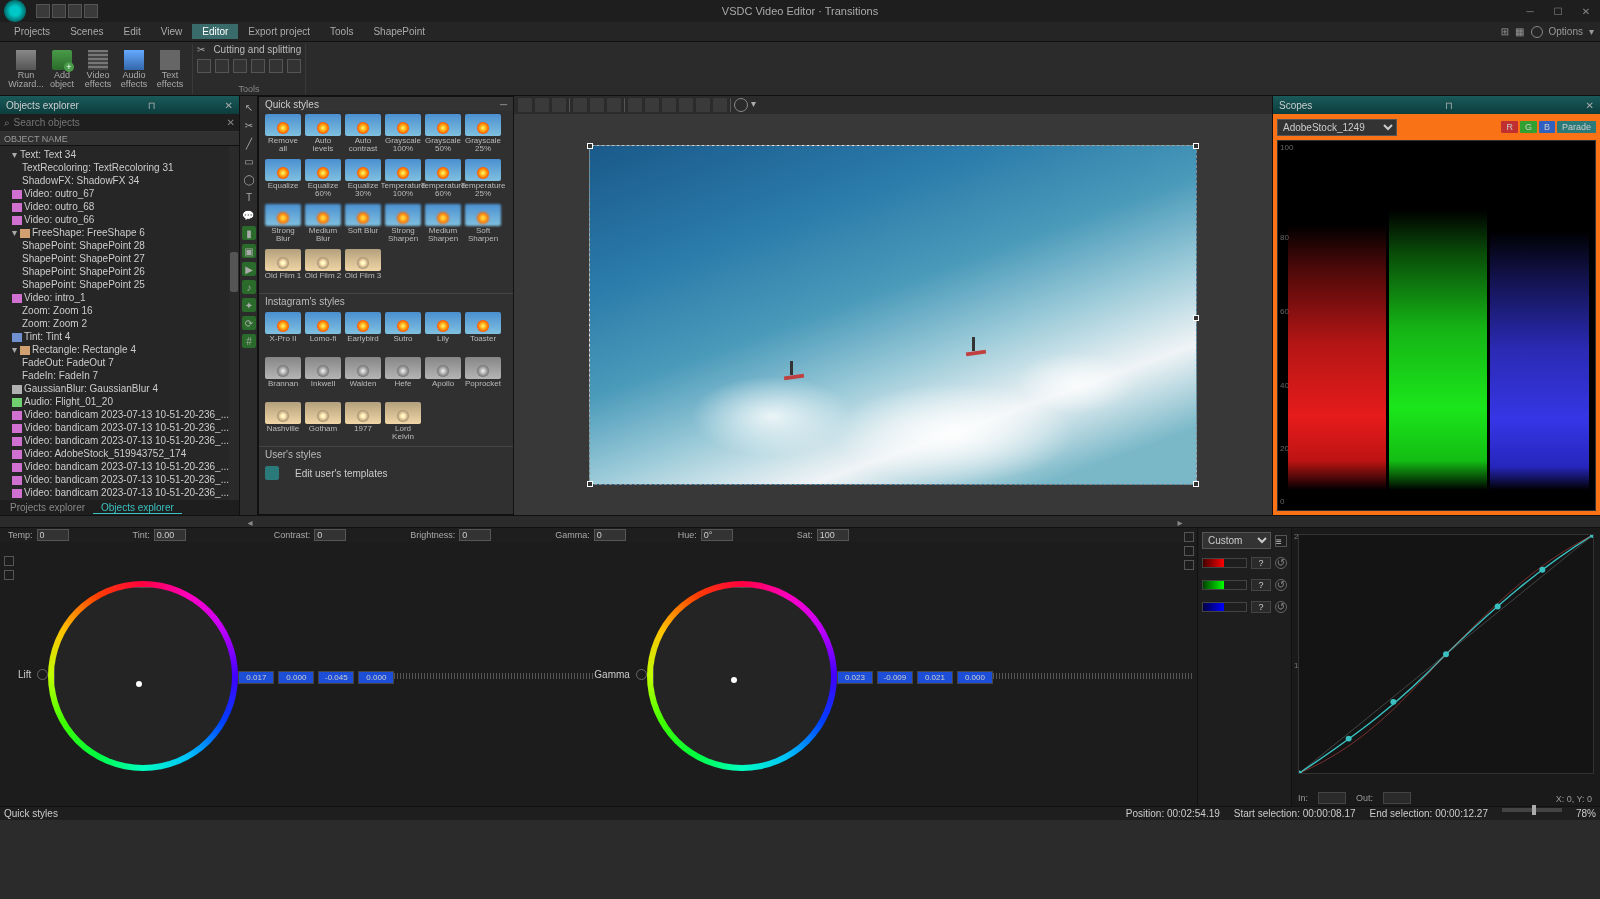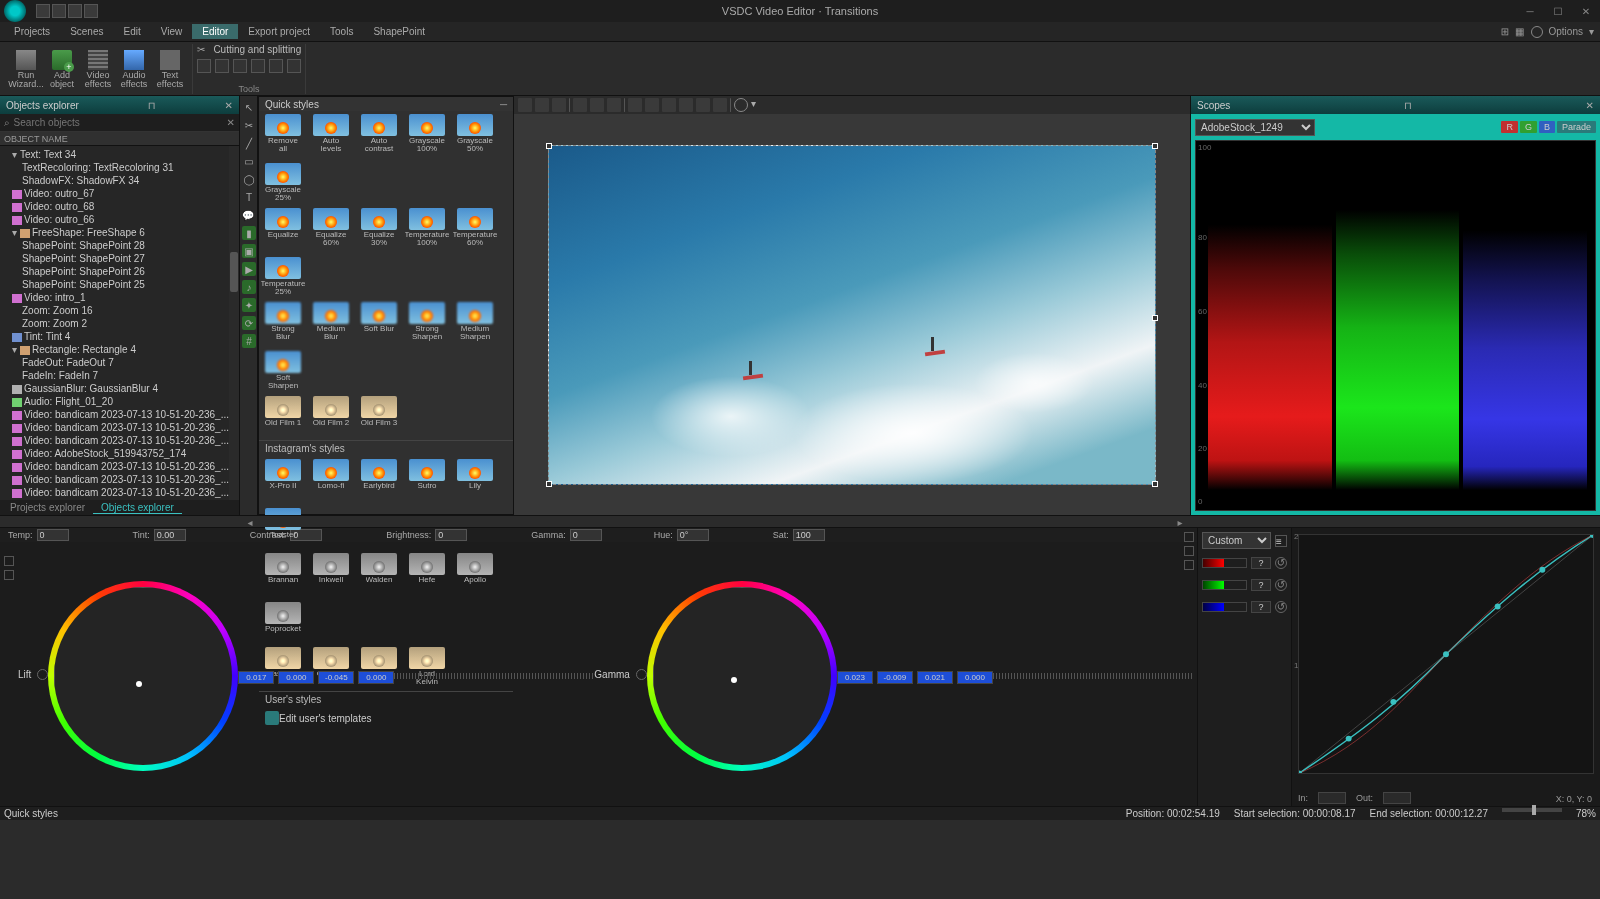--- a/index.html
+++ b/index.html
@@ -55,47 +55,47 @@
 .tabsrow{height:15px;background:#1e1e1e;display:flex;align-items:center;padding:0 2px;font-size:10px}
 .tabsrow .tab{padding:0 8px;cursor:pointer;color:#888}
 .tabsrow .tab.active{color:#3ac0c0;border-bottom:1px solid #3ac0c0}
 .center{flex:1;display:flex;background:#1c1c1c;position:relative}
 .vtoolbar{width:18px;background:#2b2b2b;display:flex;flex-direction:column;gap:4px;padding:4px 2px;border-right:1px solid #111}
 .vtoolbar span{width:14px;height:14px;cursor:pointer;display:flex;align-items:center;justify-content:center;color:#aaa}
 .vtoolbar .g{background:#2a6a2a;border-radius:2px}
 .quickpanel{width:256px;background:#303030;border:1px solid #111;position:relative}
 .qhead{height:14px;padding:2px 6px;font-size:10px;color:#bbb;background:#333;display:flex;align-items:center}
 .qhead .cls{margin-left:auto;color:#aaa}
-.qgrid{display:flex;flex-wrap:wrap;padding:2px 4px;gap:8px}
+.qgrid{display:flex;flex-wrap:wrap;padding:2px 4px;gap:0}
 .qitem{width:40px;display:flex;flex-direction:column;align-items:center;cursor:pointer;padding:1px}
 .qitem .thumb{width:36px;height:22px;background:linear-gradient(#4a90d0,#80c0e0);border-radius:2px;position:relative;overflow:hidden}
 .qitem .thumb::after{content:"";position:absolute;bottom:2px;left:50%;transform:translateX(-50%);width:12px;height:12px;background:radial-gradient(circle,#ff6,#f80,#f00);border-radius:50%}
 .qitem .thumb.gray{filter:grayscale(1)}
 .qitem .thumb.blur{filter:blur(1px)}
 .qitem .thumb.sepia{filter:sepia(1)}
 .qitem span{font-size:8px;color:#bbb;text-align:center;line-height:8px;margin-top:1px;height:16px;overflow:hidden}
 .qsec{font-size:10px;color:#bbb;padding:2px 6px;border-top:1px solid #444;margin-top:2px}
-.editusers{padding:4px 6px;display:flex;align-items:center;gap:0;cursor:pointer}
+.editusers{padding:4px 6px;display:flex;align-items:center;gap:16px;cursor:pointer}
 .editusers .ic{width:14px;height:14px;background:#2a7a7a;border-radius:2px}
 .preview{flex:1;display:flex;flex-direction:column;background:#383838}
 .ptoolbar{height:18px;background:#2b2b2b;display:flex;align-items:center;gap:3px;padding:0 4px}
 .ptoolbar span{width:14px;height:14px;cursor:pointer;background:#3a3a3a;border-radius:1px}
 .ptoolbar .sep{width:1px;background:#555;height:14px}
 .ptoolbar .gear{border-radius:50%;border:1px solid #888;background:none}
 .canvas{flex:1;display:flex;align-items:center;justify-content:center;padding:4px;position:relative}
 .canvas .img{width:608px;height:340px;background:linear-gradient(160deg,#1a5a8a 0%,#2a7aaa 25%,#4a9aba 45%,#9acad8 60%,#f0f4f6 75%,#7ab8c8 90%);border:1px dashed #888;position:relative}
 .canvas .img::before{content:"";position:absolute;inset:0;background:
  radial-gradient(ellipse 80px 40px at 30% 80%,rgba(255,255,255,0.8),transparent),
  radial-gradient(ellipse 120px 50px at 60% 85%,rgba(255,255,255,0.9),transparent),
  radial-gradient(ellipse 60px 30px at 80% 70%,rgba(255,255,255,0.7),transparent)}
 .canvas .surfer{position:absolute;width:18px;height:24px}
 .canvas .surfer::before{content:"";position:absolute;bottom:0;width:20px;height:4px;background:#c04040;transform:rotate(-8deg)}
 .canvas .surfer::after{content:"";position:absolute;bottom:4px;left:6px;width:3px;height:14px;background:#333}
 .canvas .h{position:absolute;width:6px;height:6px;border:1px solid #fff;background:#333}
-.scopes{width:410px;background:#14b8a6;display:flex;flex-direction:column;border-left:1px solid #111}
+.scopes{width:328px;background:#f97316;display:flex;flex-direction:column;border-left:1px solid #111}
 .scopes .body{flex:1;padding:4px;display:flex;flex-direction:column}
 .scopes .srow{display:flex;align-items:center;height:18px;gap:20px}
 .scopes select{background:#333;border:1px solid #555;color:#ccc;font-size:10px;padding:1px;width:120px}
 .scopes .chips{margin-left:auto;display:flex;gap:2px}
 .scopes .chip{padding:1px 5px;font-size:9px;border-radius:1px}
 .scopes .chip.r{background:#c03030}
 .scopes .chip.g{background:#30a030}
 .scopes .chip.b{background:#3060c0}
 .scopes .chip.p{background:#2a7a7a}
 .parade{flex:1;background:#000;margin-top:4px;position:relative;border:1px solid #333}
@@ -552,21 +552,21 @@
  <div class="colorgrade">
   <div class="cgparams">
    <div class="p">
           <label>Temp:</label>
           <input value="0" style="">
         </div>
    <div class="p" style="margin-left:60px">
           <label>Tint:</label>
           <input value="0.00" style="">
         </div>
-   <div class="p" style="margin-left:60px">
+   <div class="p" style="margin-left:84px">
           <label>Contrast:</label>
           <input value="0" style="">
         </div>
    <div class="p" style="margin-left:60px">
           <label>Brightness:</label>
           <input value="0" style="">
         </div>
    <div class="p" style="margin-left:60px">
           <label>Gamma:</label>
           <input value="0" style="">

